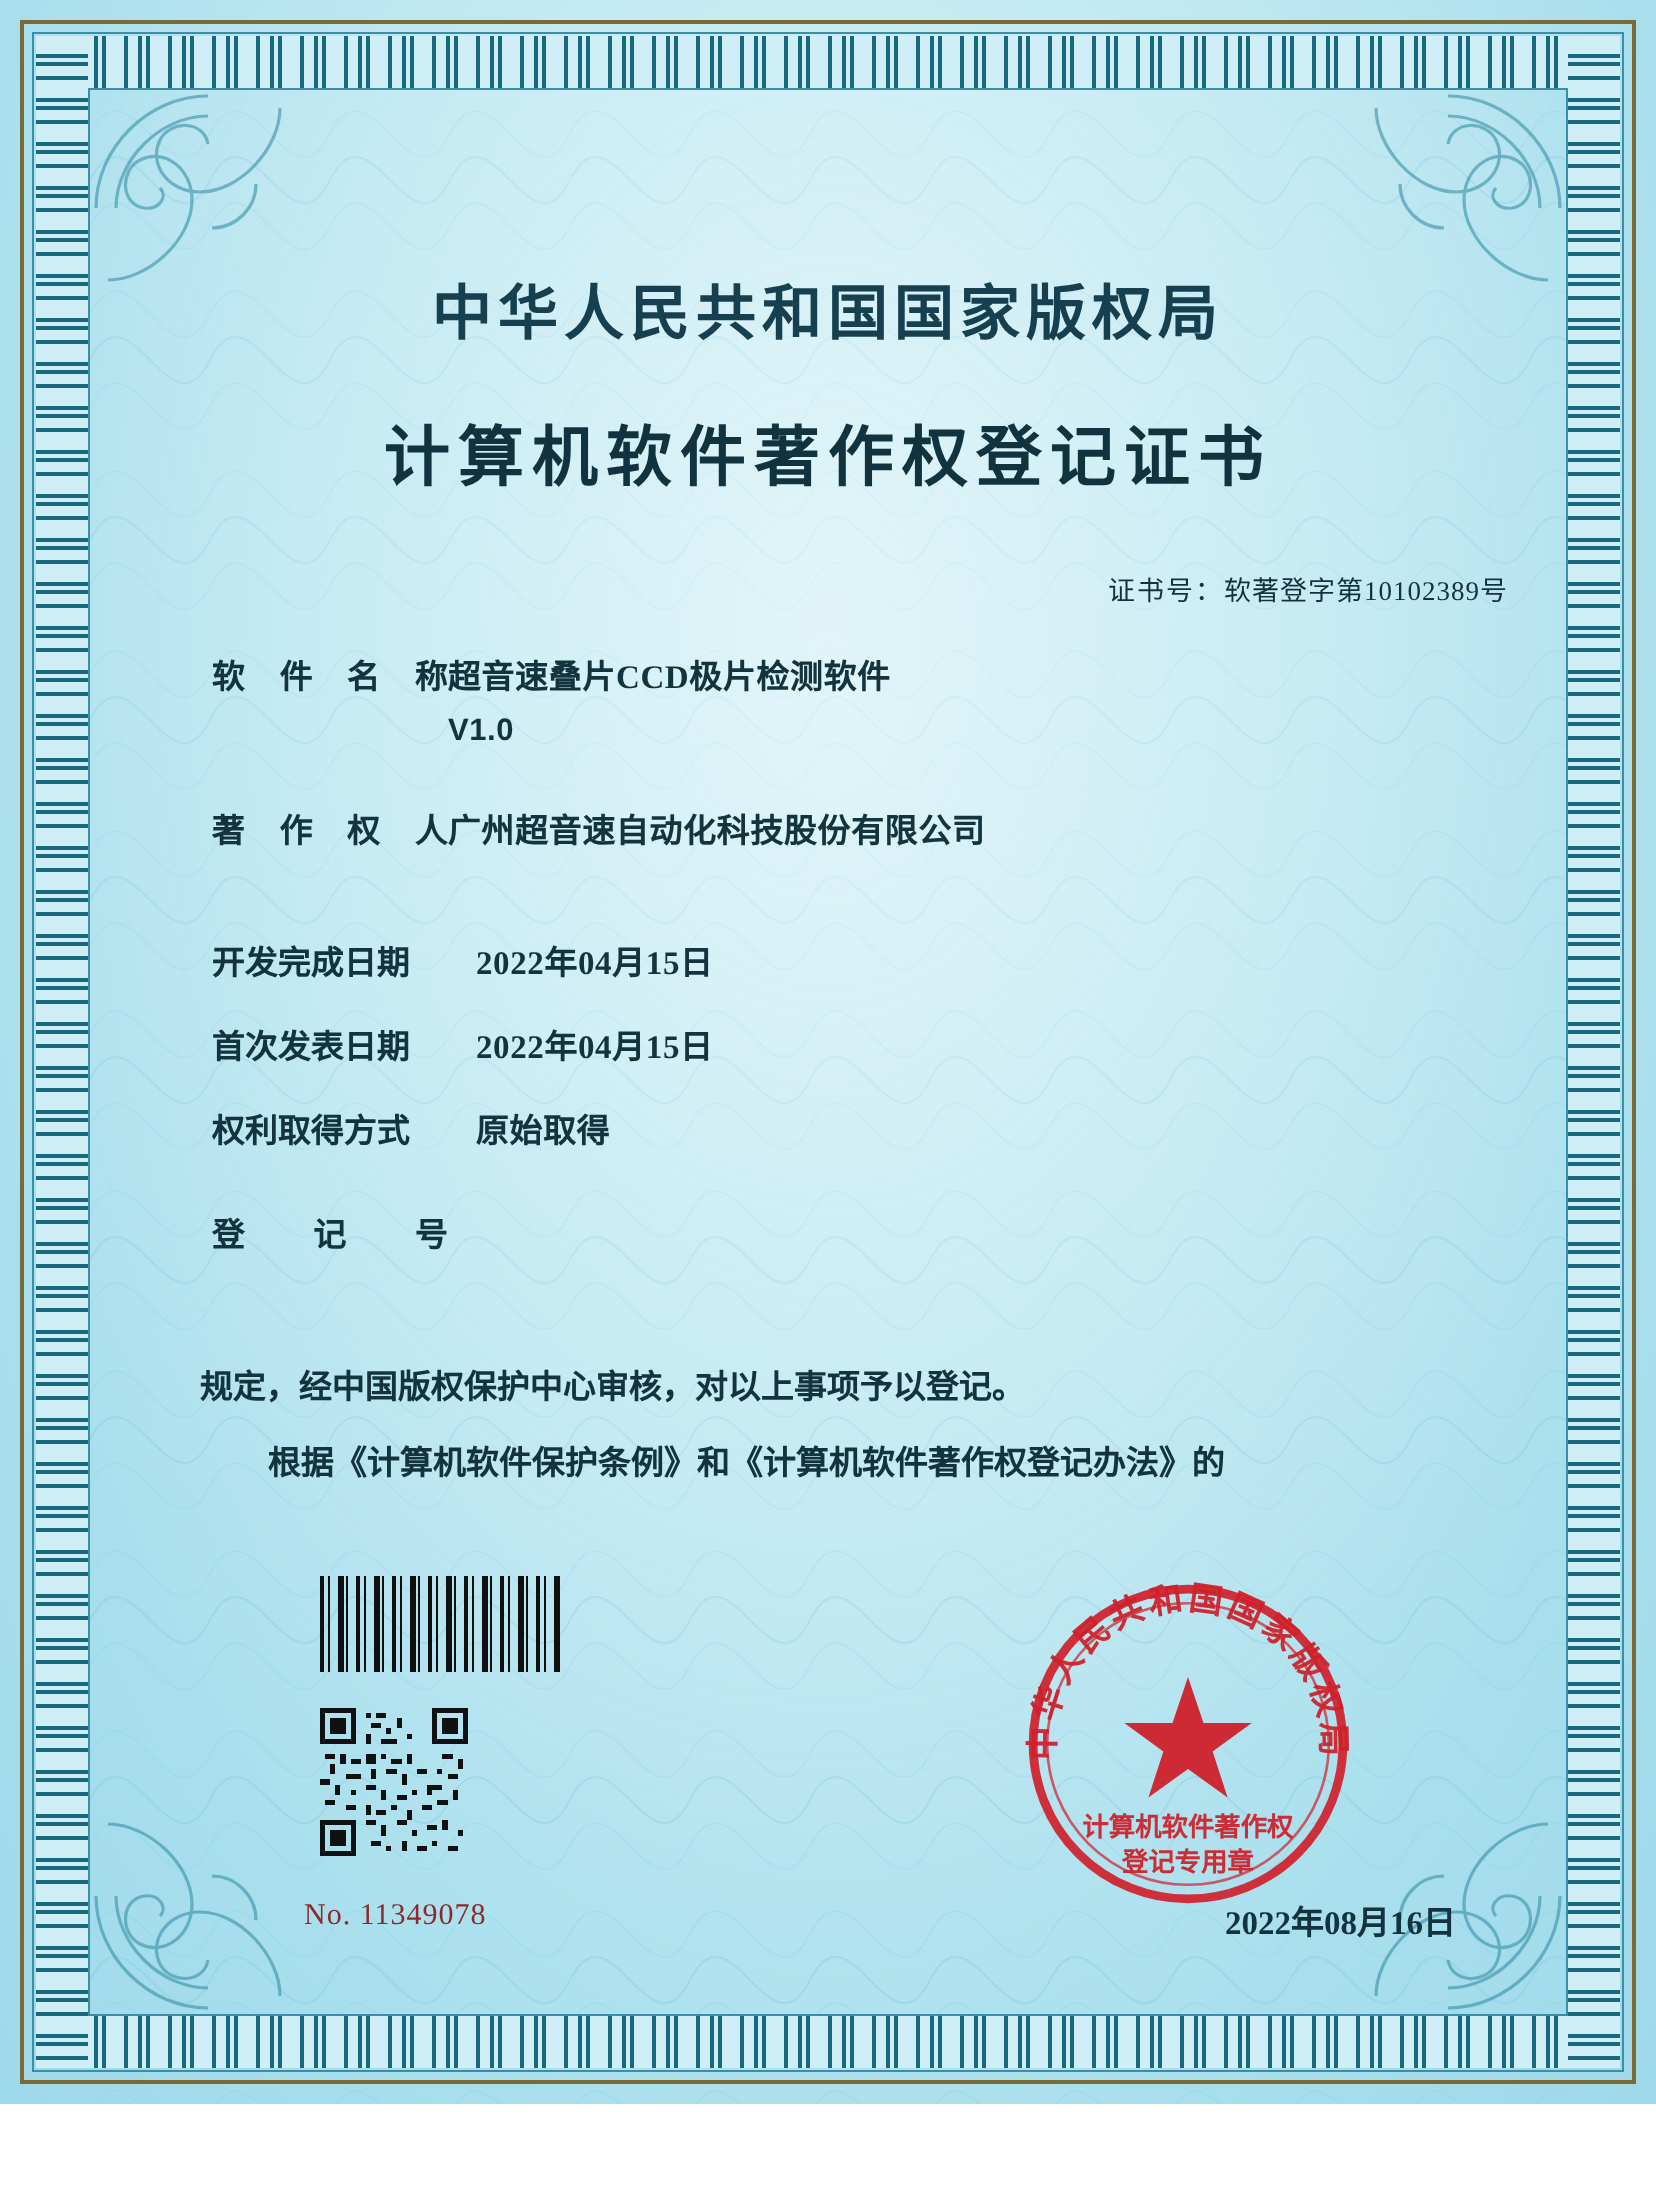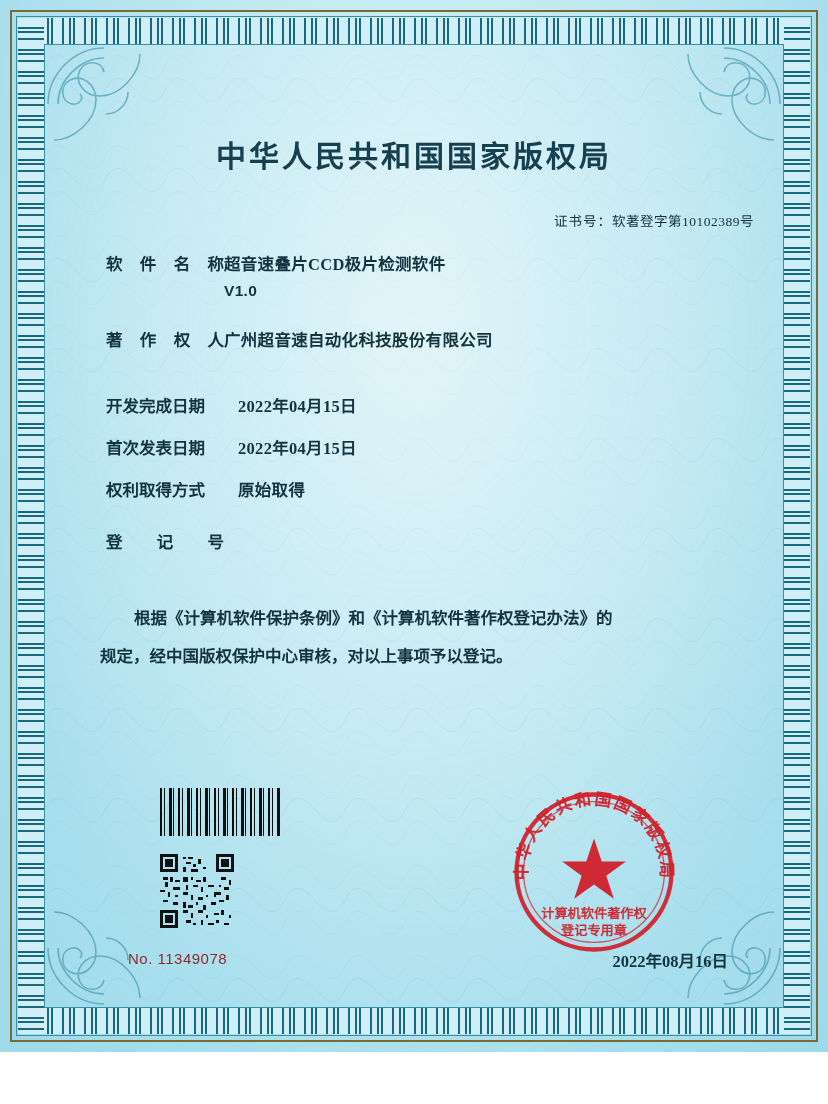--- a/index.html
+++ b/index.html
@@ -182,26 +182,26 @@
       #101010 13px 14px, transparent 14px 18px);
     background-color: transparent;
   }
   .qr {
     margin-top: 18px;
     width: 74px;
     height: 74px;
   }
   .serial {
     position: absolute;
-    left: 68px;
+    left: 92px;
     top: 890px;
     font-size: 15px;
     color: #8c2b2b;
     letter-spacing: .5px;
-    font-family: Liberation Sans, sans-serif;
+    font-family: Liberation Serif, serif;
     text-align: center;
   }
   .serial .prefix { color: #8c2b2b; }
 
   .issue-date {
     position: absolute;
     right: 40px;
     top: 888px;
     font-size: 16.5px;
     font-weight: bold;
@@ -280,20 +280,21 @@
       <path d="M14,60 C14,36 36,14 60,14"></path>
       <path d="M10,96 C30,96 52,76 52,56 C52,40 38,30 26,36 C16,41 16,58 28,60 C36,61 40,54 36,50"></path>
       <path d="M96,10 C96,30 76,52 56,52 C40,52 30,38 36,26 C41,16 58,16 60,28"></path>
       <path d="M62,70 C74,70 84,60 84,48"></path>
     </g>
   </svg>
 
   <div class="content">
 
     <div class="title-org">中华人民共和国国家版权局</div>
+    <div class="title-main">计算机软件著作权登记证书</div>
 
     <div class="cert-no">
       <span class="label">证书号：</span><span>软著登字第10102389号</span>
     </div>
 
     <div class="field-block">
 
       <div class="field-row">
         <span class="field-label spread">软件名称</span>
         <span class="field-value">
@@ -335,22 +336,22 @@
 
       <div style="height:10px"></div>
 
       <div class="field-row wide">
         <span class="field-label spread" style="width:118px">登记号</span>
       </div>
 
     </div>
 
     <div class="statement">
+      <div>规定，经中国版权保护中心审核，对以上事项予以登记。</div>
       <div><span class="indent"></span><span>根据《计算机软件保护条例》和《计算机软件著作权登记办法》的</span></div>
-      <div>规定，经中国版权保护中心审核，对以上事项予以登记。</div>
     </div>
 
     <div class="barcode-area">
       <div class="barcode"></div>
       <svg class="qr" viewBox="0 0 29 29" shape-rendering="crispEdges">
         <rect width="29" height="29" fill="transparent"></rect>
         <g fill="#111">
           <rect x="0" y="0" width="7" height="1"></rect>
             <rect x="0" y="6" width="7" height="1"></rect>
           <rect x="0" y="0" width="1" height="7"></rect>

